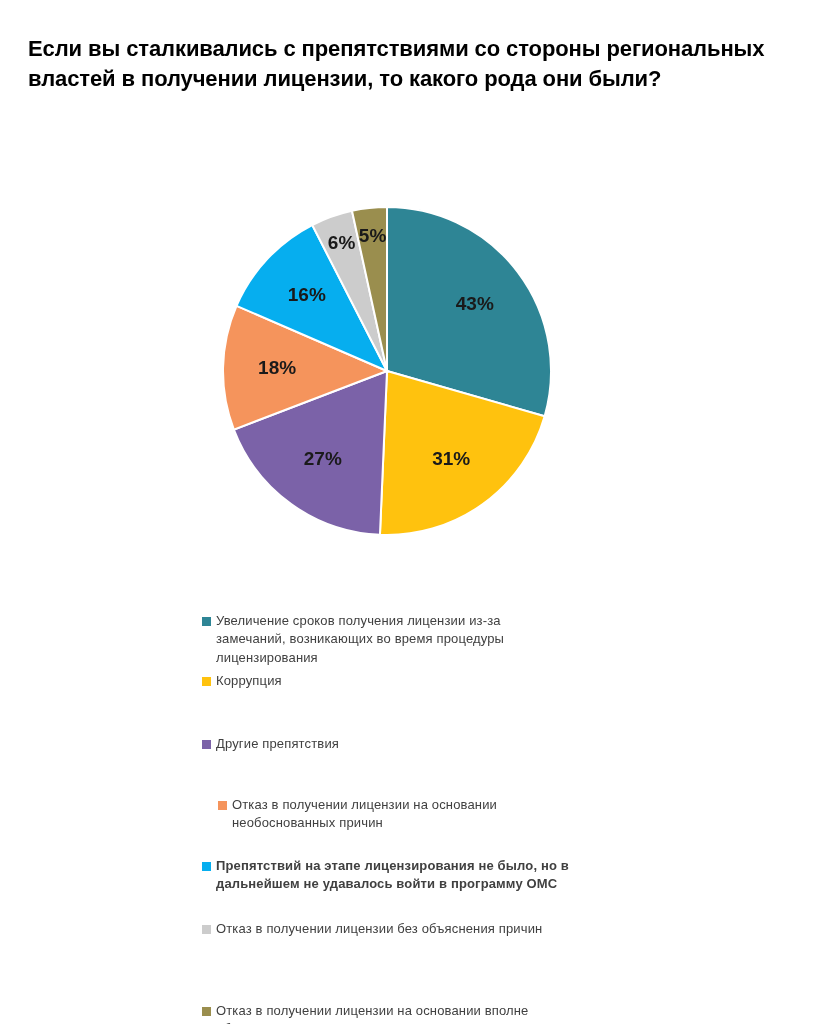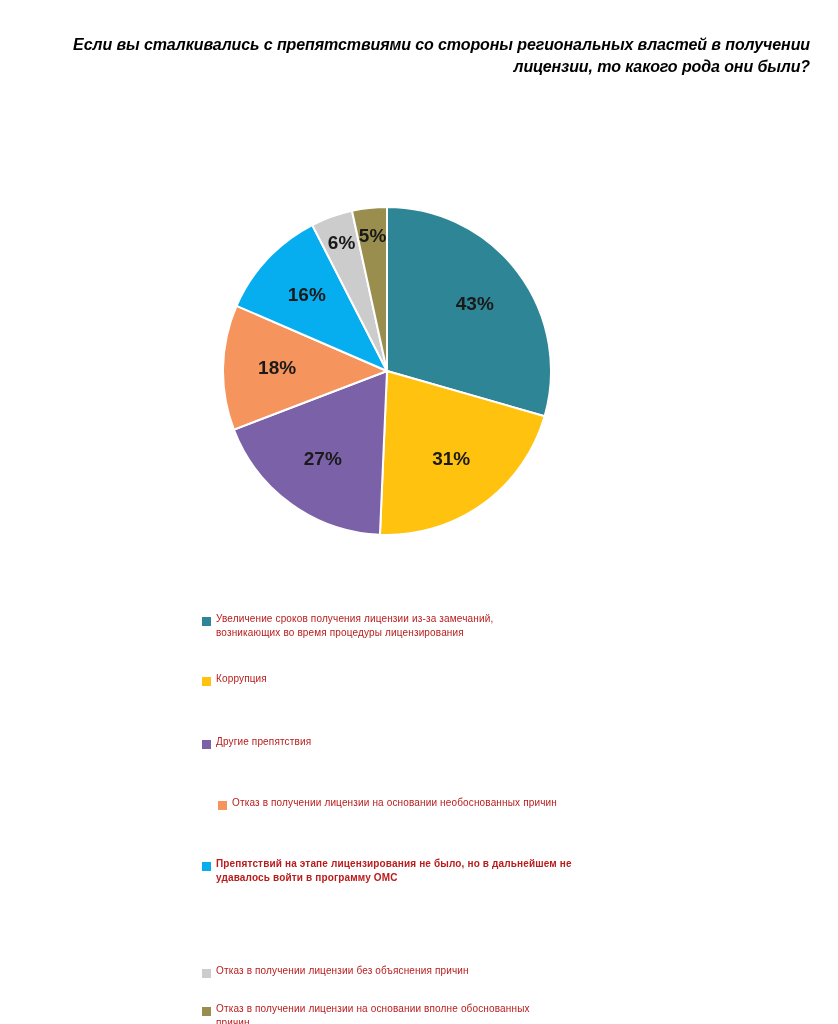--- a/index.html
+++ b/index.html
@@ -20,27 +20,26 @@
     left: 0; top: 0;
     width: 838px;
     height: 1024px;
     background: #ffffff;
   }
   .chart-title {
     position: absolute;
     left: 28px;
     top: 34px;
     width: 782px;
-    text-align: right;
-    font-size: 16px;
+    text-align: left;
+    font-size: 22px;
     font-weight: bold;
     line-height: 1.38;
     color: #000000;
     letter-spacing: -0.1px;
-    font-style: italic;
   }
   .pie-wrap {
     position: absolute;
     left: 222px;
     top: 206px;
     width: 330px;
     height: 330px;
   }
   .pie-wrap svg { display: block; overflow: visible; }
   .slice-label {
@@ -64,23 +63,23 @@
   }
   .legend-swatch {
     position: absolute;
     left: 2px;
     top: 5px;
     width: 9px;
     height: 9px;
   }
   .legend-text {
     display: block;
-    font-size: 10px;
+    font-size: 13px;
     line-height: 1.42;
-    color: #b91c1c;
+    color: #404040;
     letter-spacing: 0.15px;
   }
 </style>
 </head>
 <body>
 
 <div class="chart-card">
 
   <div class="chart-title">Если вы сталкивались с препятствиями со стороны региональных властей в получении лицензии, то какого рода они были?</div>
 
@@ -117,21 +116,21 @@
         <span class="legend-text">Другие препятствия</span>
       </div>
       <div class="legend-item" style="position: absolute; top: 194px; left: 16px; width: 360px;">
         <span class="legend-swatch" style="background: rgb(245, 148, 92);"></span>
         <span class="legend-text">Отказ в получении лицензии на основании необоснованных причин</span>
       </div>
       <div class="legend-item" style="position: absolute; top: 255px; left: 0px; width: 400px; font-weight: bold;">
         <span class="legend-swatch" style="background: rgb(6, 174, 239);"></span>
         <span class="legend-text">Препятствий на этапе лицензирования не было, но в дальнейшем не удавалось войти в программу ОМС</span>
       </div>
-      <div class="legend-item" style="position: absolute; top: 318px; left: 0px; width: 400px; margin-top: 44px;">
+      <div class="legend-item" style="position: absolute; top: 318px; left: 0px; width: 400px;">
         <span class="legend-swatch" style="background: rgb(204, 204, 204);"></span>
         <span class="legend-text">Отказ в получении лицензии без объяснения причин</span>
       </div>
       <div class="legend-item" style="position: absolute; top: 400px; left: 0px; width: 360px;">
         <span class="legend-swatch" style="background: rgb(154, 142, 78);"></span>
         <span class="legend-text">Отказ в получении лицензии на основании вполне обоснованных причин</span>
       </div>
     </div>
 
 </div>

